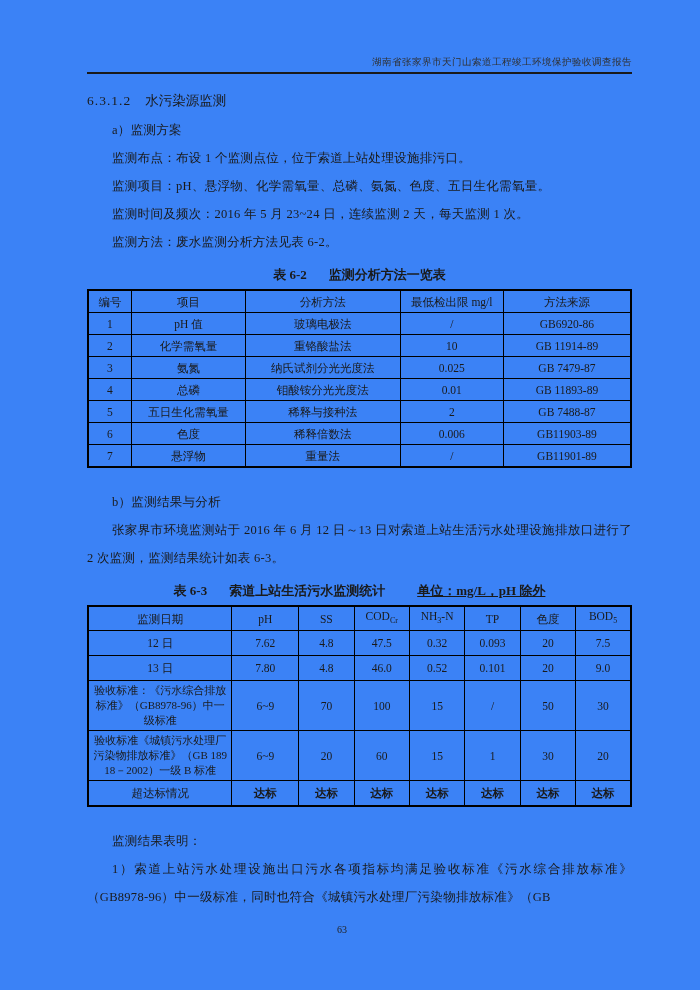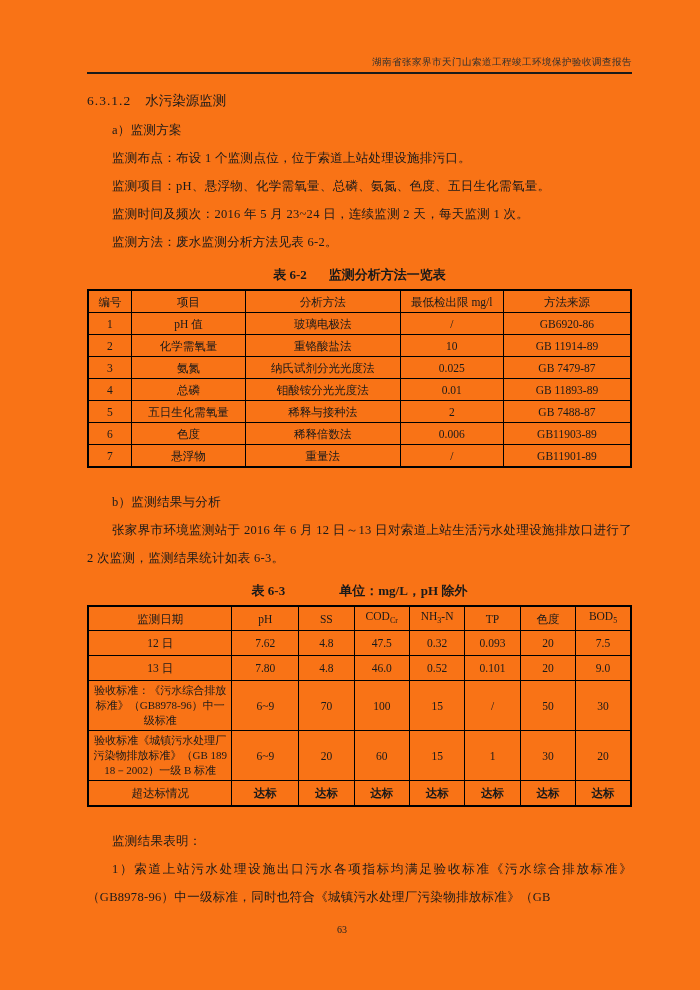--- a/index.html
+++ b/index.html
@@ -1,19 +1,19 @@
 <!DOCTYPE html>
 <html><head>
 <meta charset="utf-8">
 <style>
   html,body{margin:0;padding:0;background:#e8e8e8;}
   .page{
     position:relative;
     width:700px;height:990px;
-    background:#f97316;
+    background:#3b82f6;
     box-sizing:border-box;
     padding:56px 68px 0 87px;
     font-family:"Liberation Serif","DejaVu Serif",serif;
     color:#1a1a1a;
     margin:0 auto;
     overflow:hidden;
   }
   .running-header{
     text-align:right;
     font-size:9.5px;
@@ -39,21 +39,21 @@
   .table-title{
     font-size:13px;
     font-weight:bold;
     text-align:right;
     margin:10px 0 5px 0;
     display:flex;
     justify-content:center;
     align-items:baseline;
   }
   .table-title .t-label{margin-right:22px;}
-  .table-title .t-unit{margin-left:32px;}
+  .table-title .t-unit{margin-left:32px;text-decoration:underline;}
   table{
     width:100%;
     border-collapse:collapse;
     table-layout:fixed;
     font-size:11.5px;
   }
   table{border:2px solid #000;}
   th,td{
     border:1px solid #000;
     text-align:center;
@@ -170,20 +170,21 @@
           <td>GB11901-89</td>
         </tr>
       </tbody>
   </table>
 
   <p class="body-para mt-block">b）监测结果与分析</p>
   <p class="body-para">张家界市环境监测站于 2016 年 6 月 12 日～13 日对索道上站生活污水处理设施排放口进行了 2 次监测，监测结果统计如表 6-3。</p>
 
   <div class="table-title">
     <span class="t-label">表 6-3</span>
+    <span>索道上站生活污水监测统计</span>
     <span class="t-unit">单位：mg/L，pH 除外</span>
   </div>
 
   <table class="t63" id="table63">
     <colgroup>
       <col style="width:26.5%">
         <col style="width:12.3%">
         <col style="width:10.2%">
         <col style="width:10.2%">
         <col style="width:10.2%">

